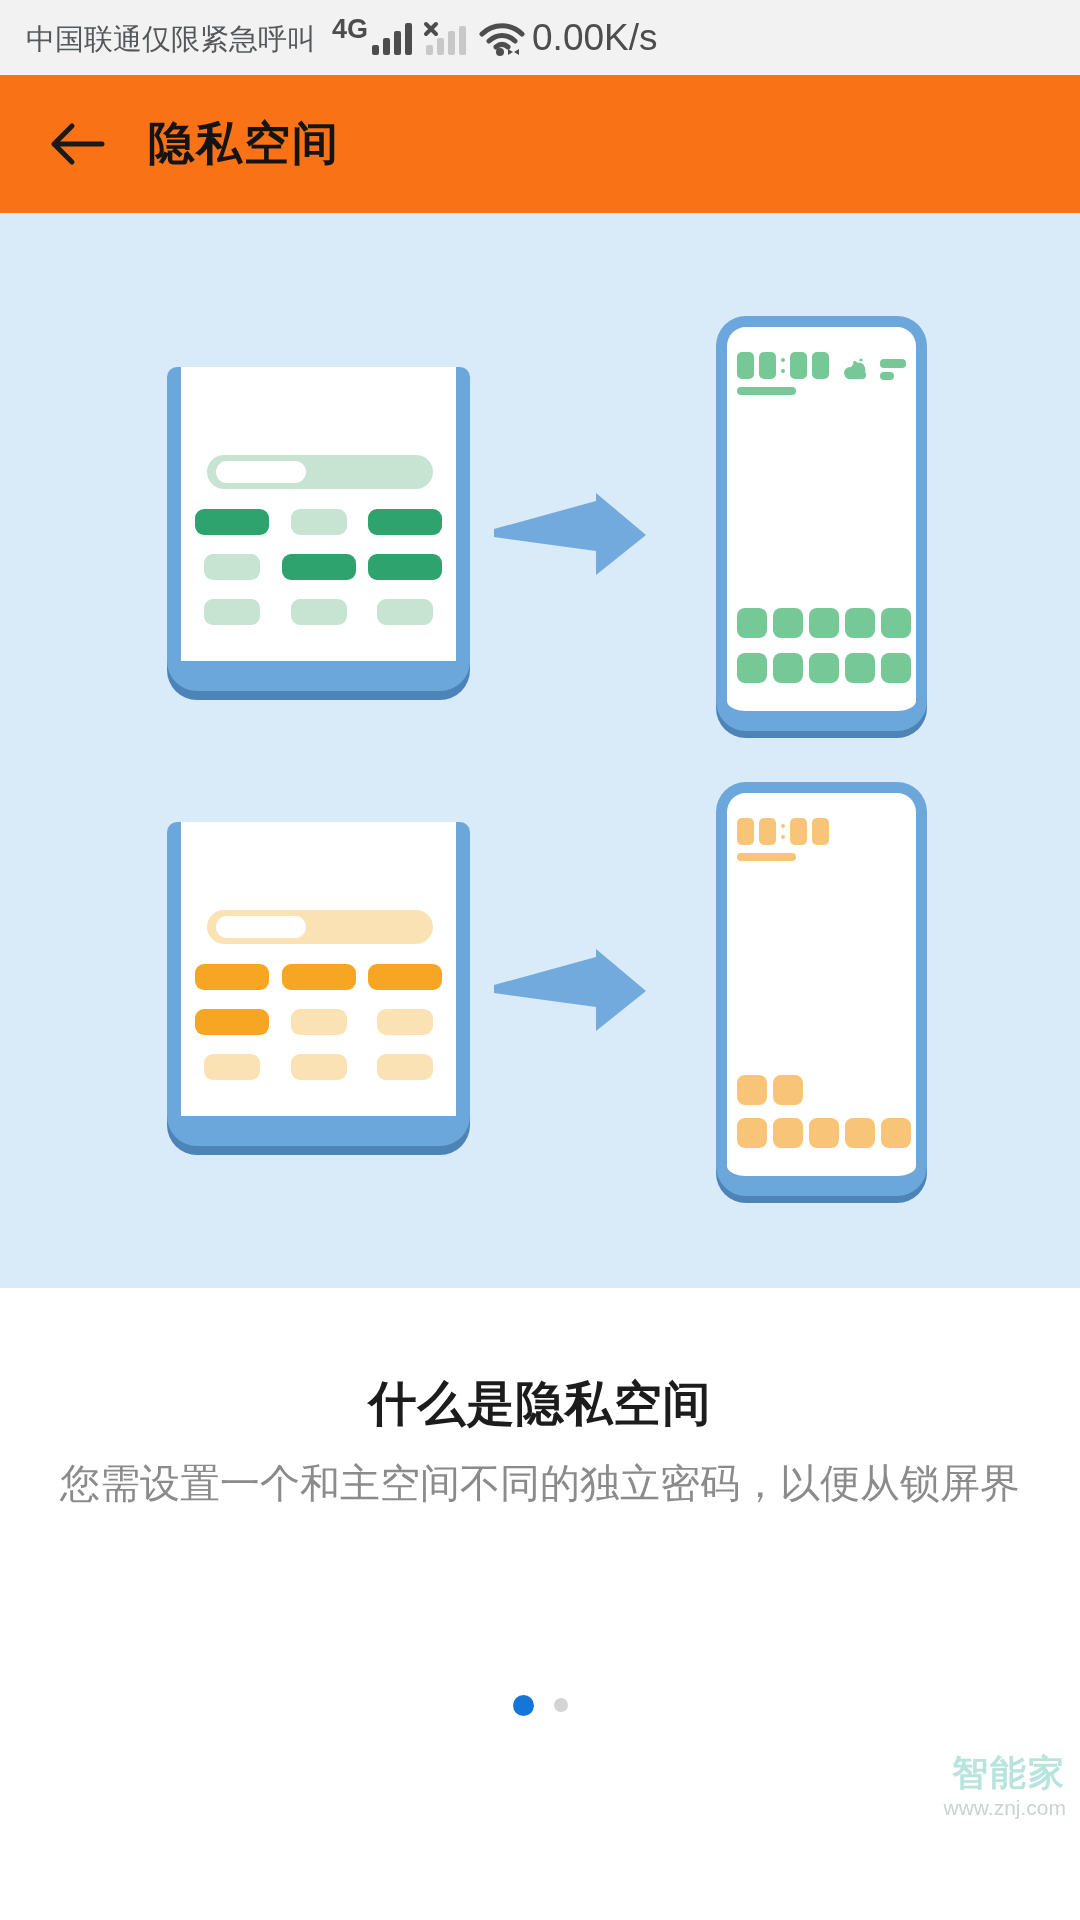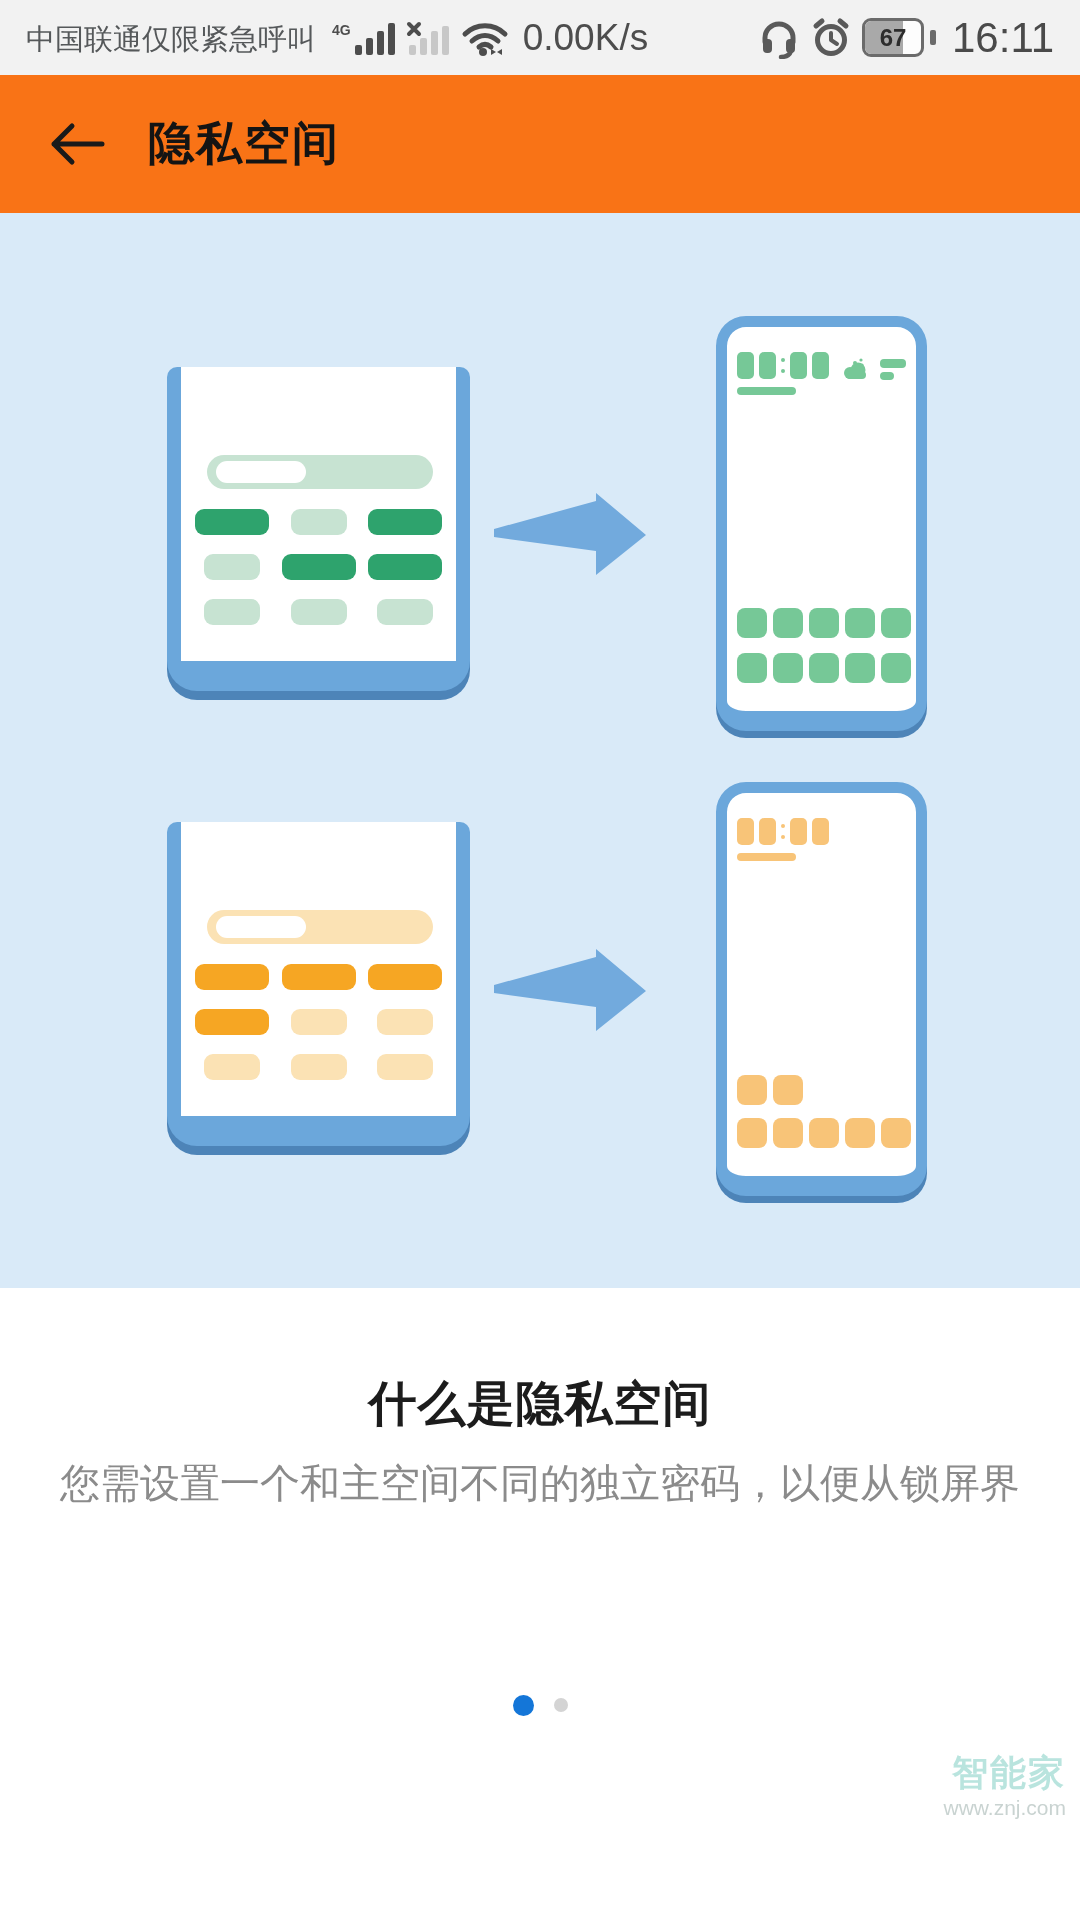--- a/index.html
+++ b/index.html
@@ -4,23 +4,23 @@
 <style>
   html,body{margin:0;padding:0;background:#fff;}
   .screen{position:relative;width:1080px;height:1920px;background:#ffffff;overflow:hidden;
           font-family:"Liberation Sans",sans-serif;color:#1a1a1a;}
 
   
   .statusbar{position:absolute;left:0;top:0;width:1080px;height:75px;background:#f2f2f2;
              display:flex;align-items:center;padding:0 26px;box-sizing:border-box;}
   .carrier-block{display:flex;flex-direction:row;justify-content:center;margin-top:4px;}
   .carrier-line{font-size:29px;line-height:33px;color:#55585a;}
-  .net-badge{font-size:14px;font-weight:bold;color:#4d4d4d;margin:-16px 2px 0 16px;}
+  .net-badge{font-size:27px;font-weight:bold;color:#4d4d4d;margin:-16px 2px 0 16px;}
   .sb-icon{display:inline-block;vertical-align:middle;}
-  .speed{font-size:37px;color:#4d4d4d;margin-left:12px;}
+  .speed{font-size:37px;color:#4d4d4d;margin-left:4px;}
   .sb-right{margin-left:auto;display:flex;align-items:center;gap:10px;}
   .battery{position:relative;width:56px;height:33px;border:3px solid #6b6b6b;border-radius:9px;
            background:#fdfdfd;overflow:hidden;}
   .battery-fill{position:absolute;left:0;top:0;bottom:0;width:67%;background:#a9a9a9;}
   .battery-num{position:absolute;left:0;top:0;width:100%;height:100%;display:flex;align-items:center;
                justify-content:center;font-size:24px;font-weight:bold;color:#2d2d2d;}
   .battery-nub{width:6px;height:15px;background:#6b6b6b;border-radius:2px;margin-left:-4px;}
   .clock-text{font-size:42px;color:#4a4a4a;margin-left:6px;}
 
   
@@ -123,40 +123,20 @@
     </svg>
     <svg class="sb-icon" width="50" height="40" viewBox="0 0 50 40" style="margin-left:10px;">
       <path d="M4 16 C15 5, 33 5, 44 16" stroke="#4d4d4d" stroke-width="5" fill="none" stroke-linecap="round"></path>
       <path d="M11 23 C19 15.5, 29 15.5, 37 23" stroke="#4d4d4d" stroke-width="5" fill="none" stroke-linecap="round"></path>
       <path d="M18 29 C22 25.5, 26 25.5, 30 29" stroke="#4d4d4d" stroke-width="5" fill="none" stroke-linecap="round"></path>
       <circle cx="22" cy="34" r="4" fill="#4d4d4d"></circle>
       <path d="M30 31 l5 3 -5 3 z" fill="#4d4d4d"></path>
       <path d="M41 37 l-5 -3 5 -3 z" fill="#4d4d4d"></path>
     </svg>
     <span class="speed">0.00K/s</span>
-    <div class="sb-right">
-      <svg class="sb-icon" width="42" height="42" viewBox="0 0 42 42">
-        <path d="M7 25 v-4 a14 14 0 0 1 28 0 v4" stroke="#5a5a5a" stroke-width="5" fill="none" stroke-linecap="round"></path>
-        <rect x="5" y="22" width="9" height="14" rx="4" fill="#5a5a5a"></rect>
-        <rect x="28" y="22" width="9" height="14" rx="4" fill="#5a5a5a"></rect>
-        <path d="M33 34 q-2 6 -10 6" stroke="#5a5a5a" stroke-width="4.5" fill="none" stroke-linecap="round"></path>
-      </svg>
-      <svg class="sb-icon" width="42" height="42" viewBox="0 0 42 42">
-        <circle cx="21" cy="23" r="13.5" stroke="#5a5a5a" stroke-width="5" fill="none"></circle>
-        <path d="M21 16 v7 l6 4" stroke="#5a5a5a" stroke-width="4" fill="none" stroke-linecap="round" stroke-linejoin="round"></path>
-        <path d="M6 9 L12 4" stroke="#5a5a5a" stroke-width="5" stroke-linecap="round"></path>
-        <path d="M36 9 L30 4" stroke="#5a5a5a" stroke-width="5" stroke-linecap="round"></path>
-      </svg>
-      <span class="battery">
-        <span class="battery-fill"></span>
-        <span class="battery-num">67</span>
-      </span>
-      <span class="battery-nub"></span>
-      <span class="clock-text">16:11</span>
-    </div>
   </div>
 
   <div class="header">
     <svg width="58" height="46" viewBox="0 0 58 46" style="cursor:pointer;">
       <path d="M54 23 H6 M24 5 L6 23 L24 41" stroke="#1a1a1a" stroke-width="5" fill="none" stroke-linecap="round" stroke-linejoin="round"></path>
     </svg>
     <span class="page-title">隐私空间</span>
   </div>
 
   <div class="illustration">

